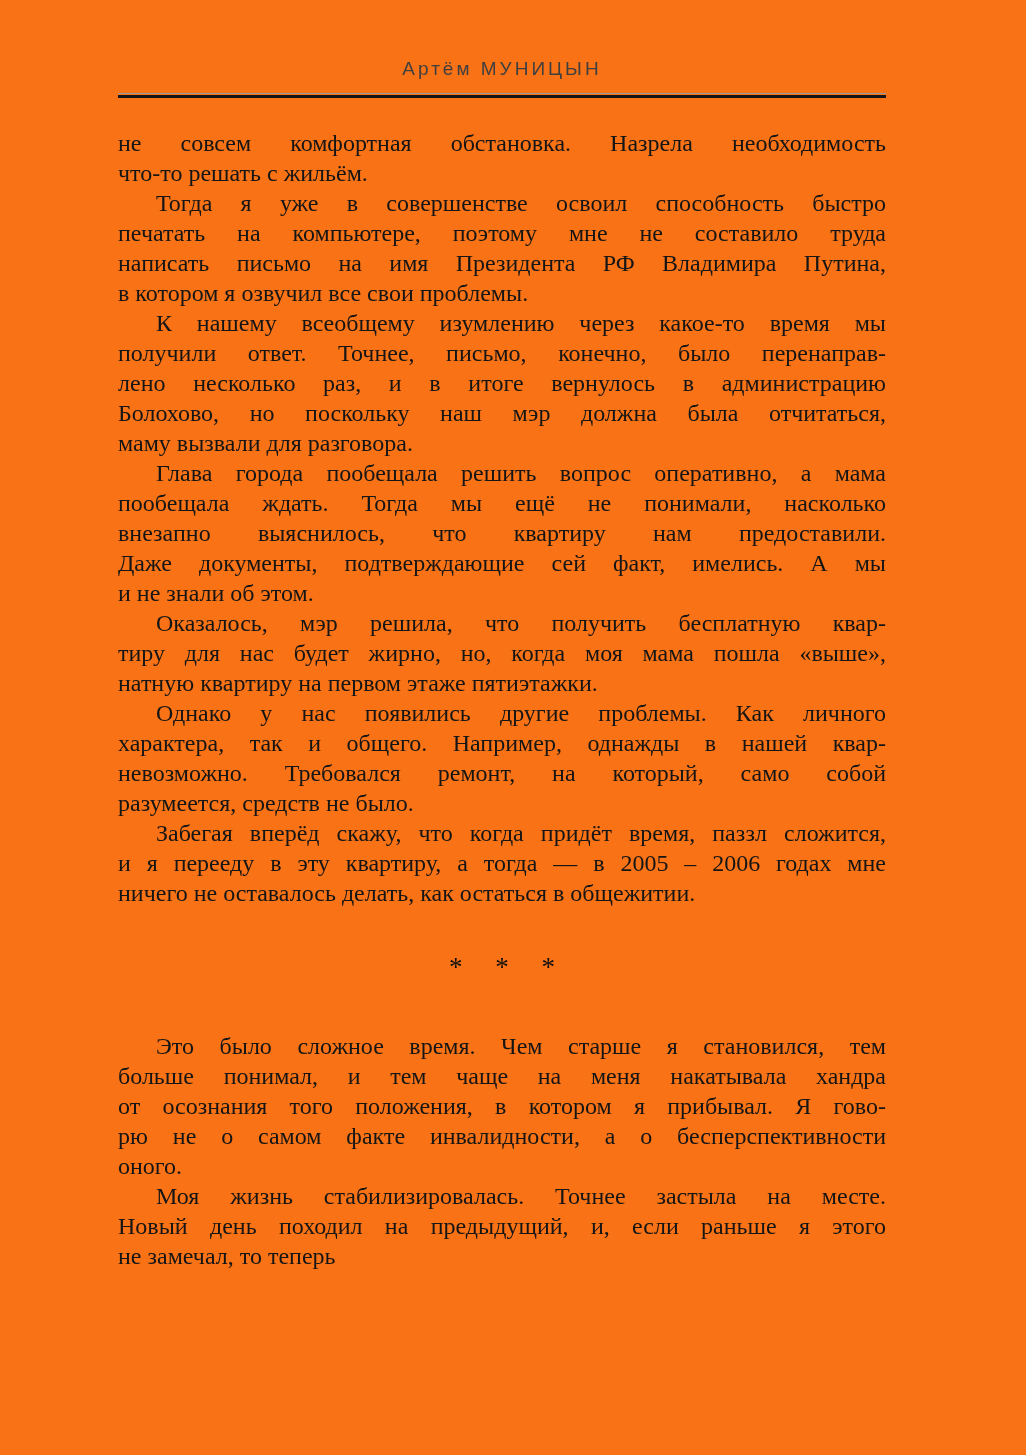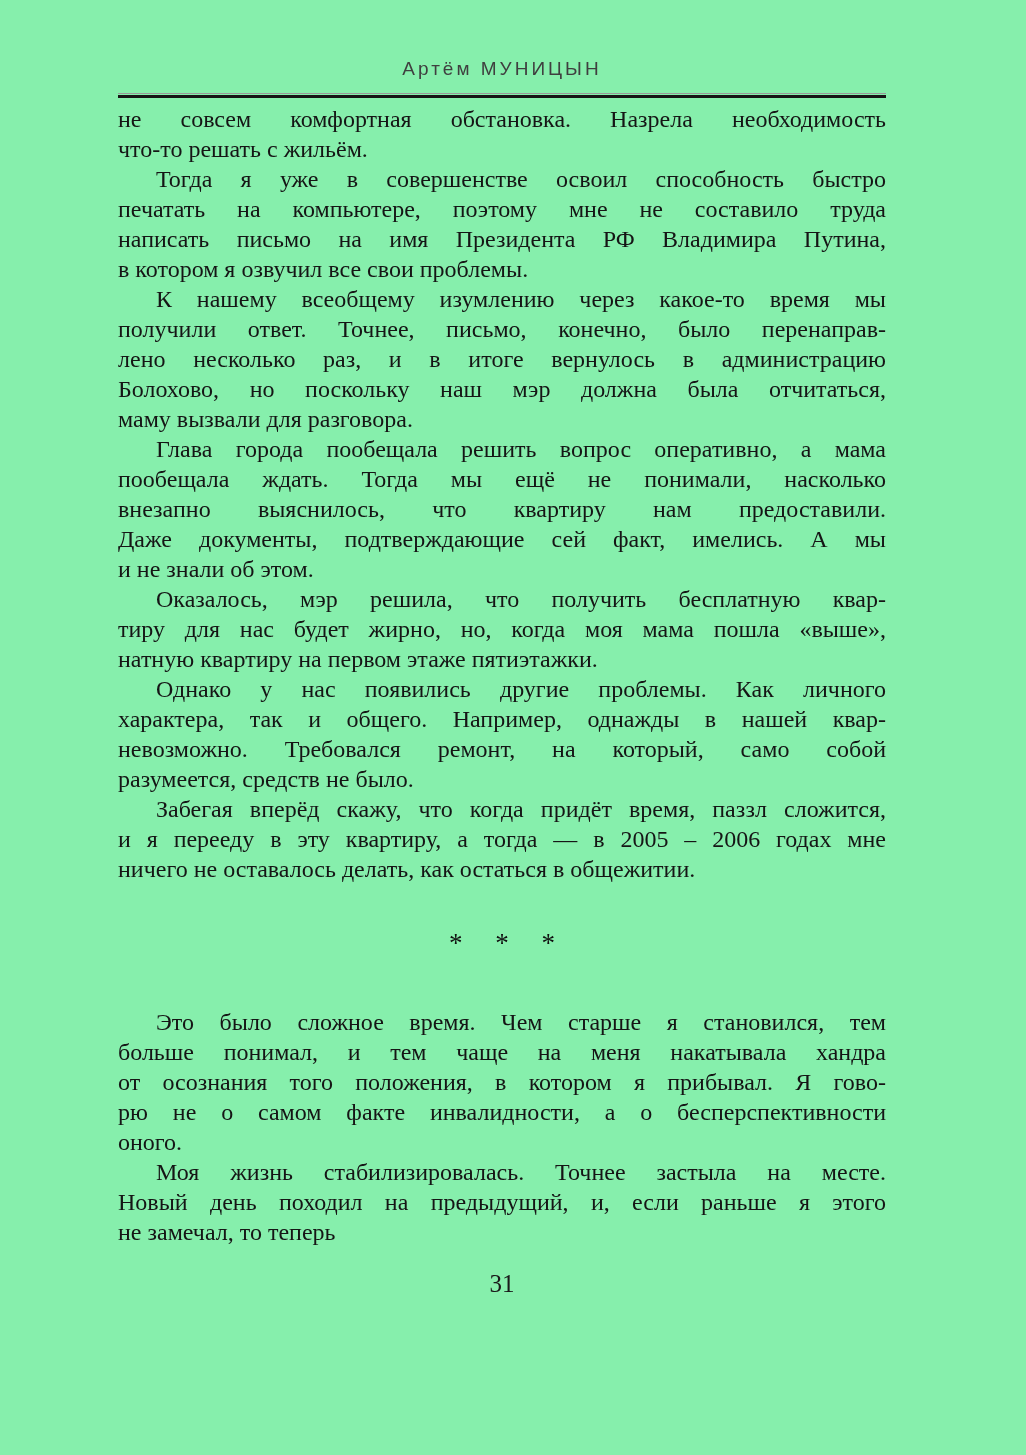--- a/index.html
+++ b/index.html
@@ -4,21 +4,21 @@
 <style>
   html, body {
     margin: 0;
     padding: 0;
     background: #ffffff;
   }
   .page {
     position: relative;
     width: 1026px;
     height: 1455px;
-    background: #86efac;
+    background: #f97316;
     font-family: "Liberation Serif", serif;
     color: #1a1a1a;
     box-sizing: border-box;
     overflow: hidden;
   }
   .content-col {
     margin-left: 118px;
     width: 768px;
   }
   .running-header {
@@ -32,21 +32,21 @@
   }
   .rule-thin {
     margin-top: 13px;
     border-top: 1px solid #9a9a9a;
   }
   .rule-thick {
     margin-top: 1px;
     border-top: 3px solid #151515;
   }
   .body-text {
-    padding-top: 6px;
+    padding-top: 30px;
     font-size: 24px;
     line-height: 30px;
     color: #151515;
   }
   .para { margin: 0; }
   .line {
     text-align: justify;
     text-align-last: justify;
     white-space: normal;
   }
@@ -141,16 +141,15 @@
             <div class="line last">оного.</div>
           </div>
           <div class="para">
             <div class="line first indent">Моя жизнь стабилизировалась. Точнее застыла на месте.</div>
             <div class="line">Новый день походил на предыдущий, и, если раньше я этого</div>
             <div class="line last">не замечал, то теперь</div>
           </div>
         </div>
     </div>
 
-    <div class="pagenum">31</div>
 
   </div>
 </div>
 
 </body></html>

